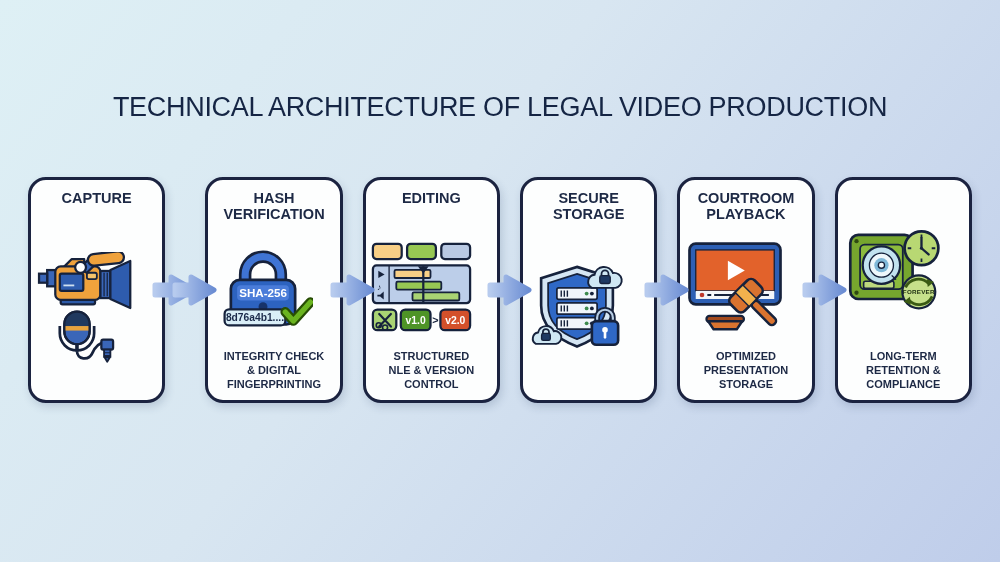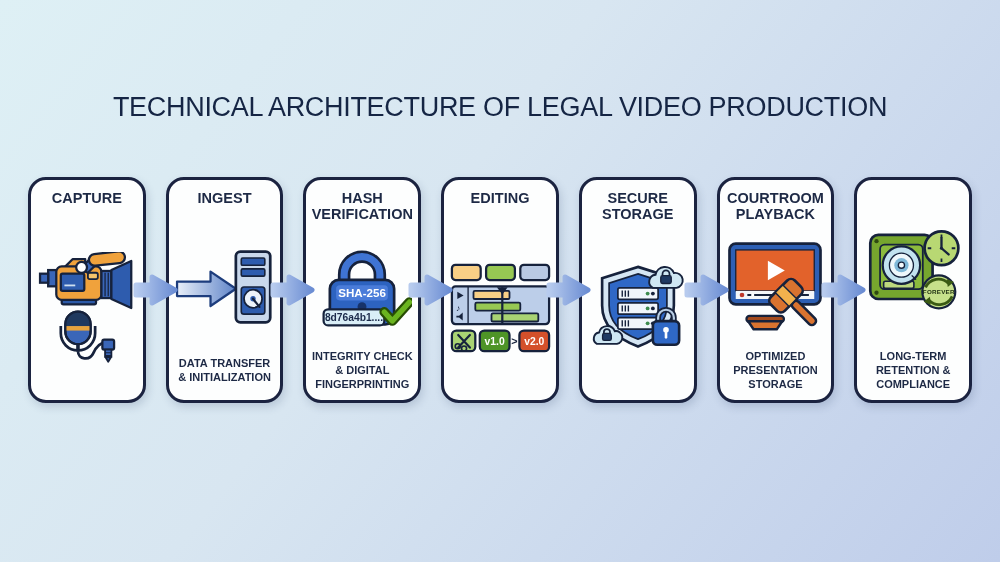--- a/index.html
+++ b/index.html
@@ -12,21 +12,21 @@
           display:flex; align-items:stretch; }
   .card { flex:1 1 0; min-width:0; box-sizing:border-box;
           background:#fdfefe; border:3px solid #1b2340; border-radius:18px;
           box-shadow:2px 4px 8px rgba(40,60,100,0.18);
           display:flex; flex-direction:column; align-items:center;
           padding:10px 5px 8px; position:relative; z-index:1; }
   .card-title { font-size:14.5px; font-weight:bold; color:#1d2945; text-align:center;
           line-height:1.13; white-space:pre-line; min-height:33px;
           display:flex; align-items:flex-start; justify-content:center; }
   .icon-area { flex:1; width:100%; display:flex; flex-direction:column;
-          align-items:center; justify-content:center; gap:2px; }
+          justify-content:center; gap:2px; }
   .icon-area svg { display:block; }
   .subtitle { font-size:11px; font-weight:bold; color:#1d2945; text-align:center;
           line-height:1.25; white-space:pre-line; min-height:42px;
           display:flex; align-items:center; justify-content:center; }
   .arrow-slot { flex:0 0 20px; position:relative; z-index:2; }
   .arrow-slot svg { position:absolute; width:46px; height:40px;
           left:50%; top:50%; transform:translate(-50%,-50%); }
   svg text { font-family:"Liberation Sans",sans-serif; }
   .defs-holder { position:absolute; width:0; height:0; }
 </style>
@@ -86,37 +86,20 @@
         </svg>
       </div>
     </div>
 
     <div class="arrow-slot">
       <svg viewBox="0 0 46 40">
         <path d="M3,15 h16 v-8 l23,13 l-23,13 v-8 H3 z" fill="url(#gArrow)" stroke="url(#gArrow)" stroke-width="5" stroke-linejoin="round"></path>
       </svg>
     </div>
 
-    <div class="card">
-      <div class="card-title">INGEST</div>
-      <div class="icon-area">
-        <svg width="100" height="76" viewBox="0 0 110 84">
-          <path d="M2,36 h37 v-11 l28,19 l-28,19 v-11 H2 z" fill="url(#gIngest)" stroke="#1d3d7d" stroke-width="2.5" stroke-linejoin="round"></path>
-          <rect x="67" y="3" width="38" height="78" rx="5" fill="#c9d8ec" stroke="#16223c" stroke-width="3"></rect>
-          <rect x="73" y="10" width="26" height="8" rx="1.5" fill="#2e5cae" stroke="#16223c" stroke-width="1.8"></rect>
-          <rect x="73" y="22" width="26" height="8" rx="1.5" fill="#2e5cae" stroke="#16223c" stroke-width="1.8"></rect>
-          <rect x="73" y="42" width="26" height="30" rx="3" fill="#2e5cae" stroke="#16223c" stroke-width="1.8"></rect>
-          <circle cx="86" cy="55" r="10" fill="#edf3fa" stroke="#16223c" stroke-width="2"></circle>
-          <circle cx="86" cy="55" r="3" fill="#2e5cae"></circle>
-          <path d="M86,55 L93,64" stroke="#16223c" stroke-width="2.5" stroke-linecap="round"></path>
-        </svg>
-      </div>
-      <div class="subtitle">DATA TRANSFER
-&amp; INITIALIZATION</div>
-    </div>
 
     <div class="arrow-slot">
       <svg viewBox="0 0 46 40">
         <path d="M3,15 h16 v-8 l23,13 l-23,13 v-8 H3 z" fill="url(#gArrow)" stroke="url(#gArrow)" stroke-width="5" stroke-linejoin="round"></path>
       </svg>
     </div>
 
     <div class="card">
       <div class="card-title">HASH
 VERIFICATION</div>
@@ -166,20 +149,23 @@
           <path d="M9,94 L22,80 M9,80 L22,94" stroke="#16223c" stroke-width="2.4" stroke-linecap="round"></path>
           <circle cx="8.5" cy="92.5" r="2.8" fill="none" stroke="#16223c" stroke-width="1.8"></circle>
           <circle cx="15.5" cy="95" r="2.8" fill="none" stroke="#16223c" stroke-width="1.8"></circle>
           <rect x="33" y="75" width="33" height="23" rx="5" fill="#4e9427" stroke="#16223c" stroke-width="2.5"></rect>
           <text x="49.5" y="91" text-anchor="middle" font-size="11.5" font-weight="bold" fill="#ffffff">v1.0</text>
           <text x="71.5" y="91.5" text-anchor="middle" font-size="12" font-weight="bold" fill="#16223c">&gt;</text>
           <rect x="77" y="75" width="33" height="23" rx="5" fill="#d4502a" stroke="#16223c" stroke-width="2.5"></rect>
           <text x="93.5" y="91" text-anchor="middle" font-size="11.5" font-weight="bold" fill="#ffffff">v2.0</text>
         </svg>
       </div>
+      <div class="subtitle">STRUCTURED
+NLE &amp; VERSION
+CONTROL</div>
     </div>
 
     <div class="arrow-slot">
       <svg viewBox="0 0 46 40">
         <path d="M3,15 h16 v-8 l23,13 l-23,13 v-8 H3 z" fill="url(#gArrow)" stroke="url(#gArrow)" stroke-width="5" stroke-linejoin="round"></path>
       </svg>
     </div>
 
     <div class="card">
       <div class="card-title">SECURE

